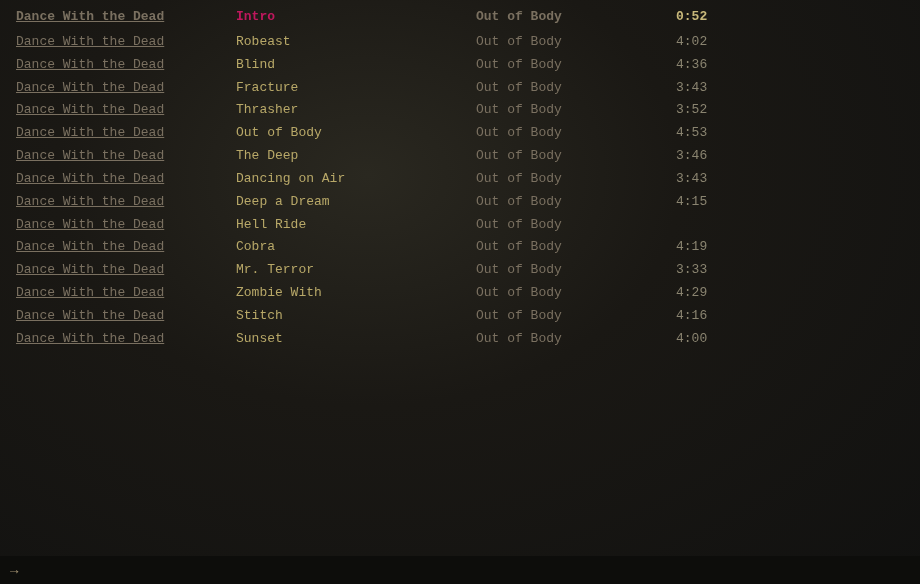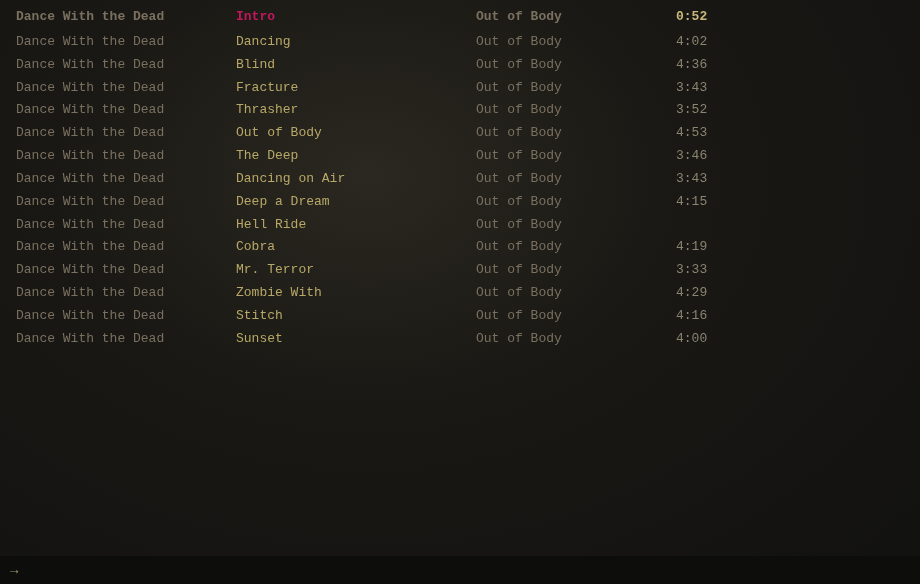--- a/index.html
+++ b/index.html
@@ -33,20 +33,21 @@
     }
 
     .track-row.header {
       color: #c8b87a;
       font-weight: bold;
       margin-bottom: 2px;
     }
 
     .track-row .artist {
       color: #7a7060;
+      text-decoration: underline;
     }
 
     .track-row .title {
       color: #b8a868;
     }
 
     .track-row.header .title {
       color: #be185d;
     }
 
@@ -87,21 +88,21 @@
 
   <div class="track-row header">
     <span class="artist">Dance With the Dead</span>
     <span class="title">Intro</span>
     <span class="album">Out of Body</span>
     <span class="duration">0:52</span>
   </div>
 
 <div class="track-row">
       <span class="artist">Dance With the Dead</span>
-      <span class="title">Dancing</span>
+      <span class="title">Robeast</span>
       <span class="album">Out of Body</span>
       <span class="duration">4:02</span>
     </div>
     <div class="track-row">
       <span class="artist">Dance With the Dead</span>
       <span class="title">Blind</span>
       <span class="album">Out of Body</span>
       <span class="duration">4:36</span>
     </div>
     <div class="track-row">

